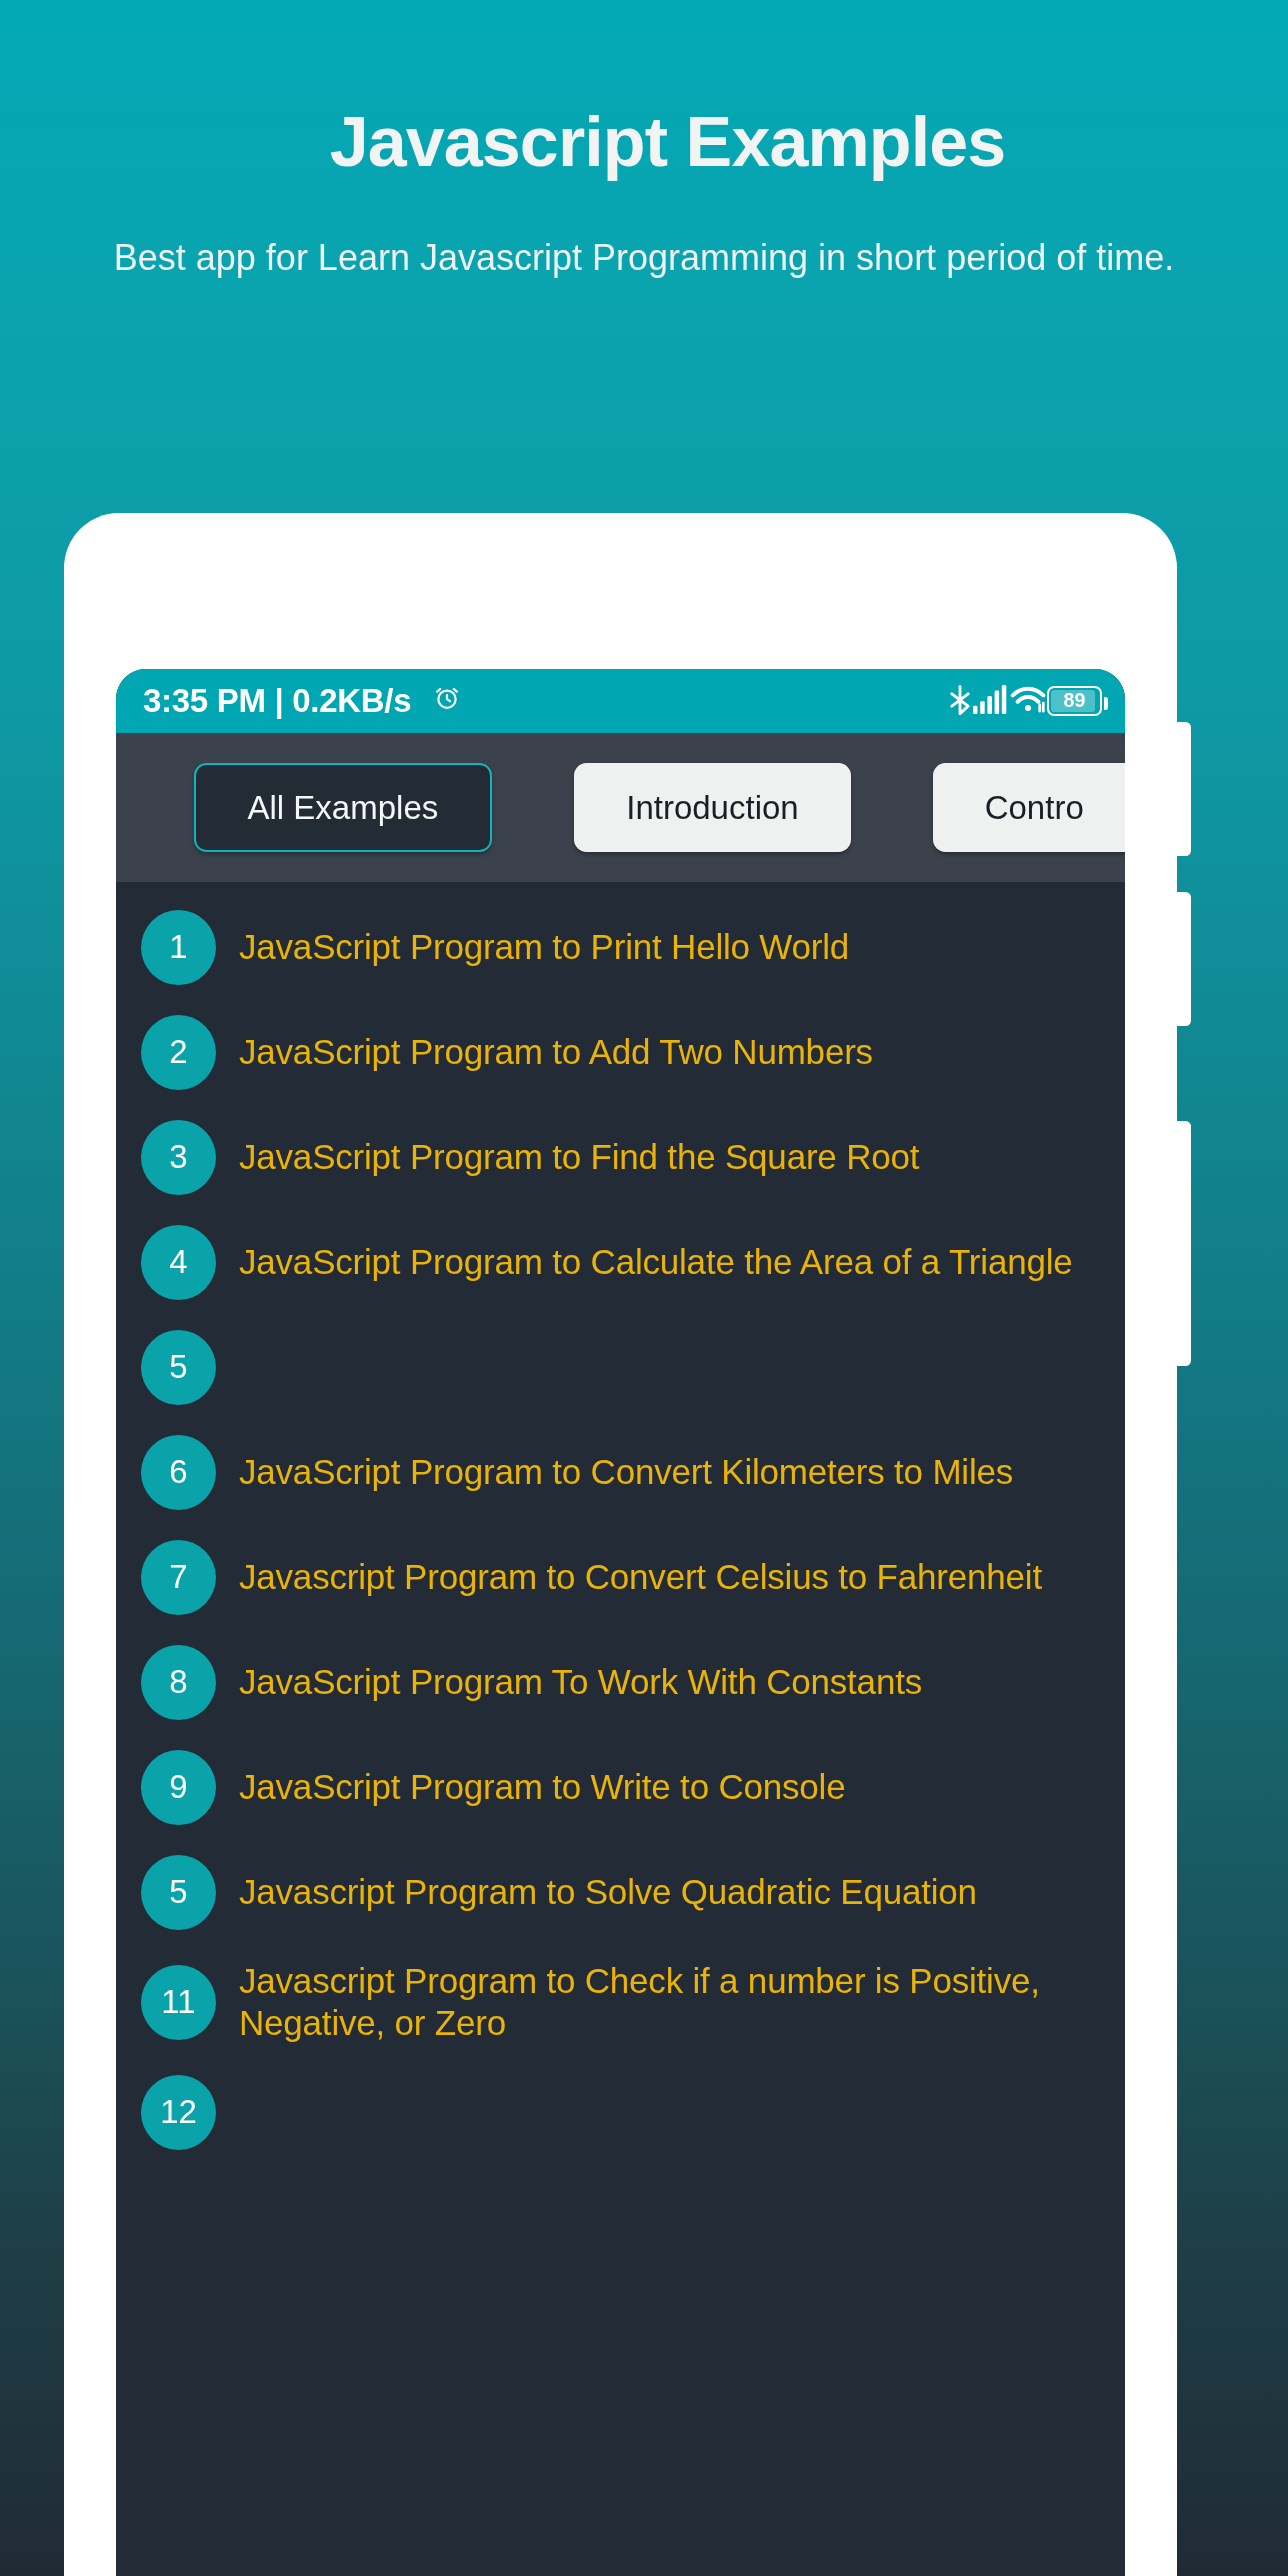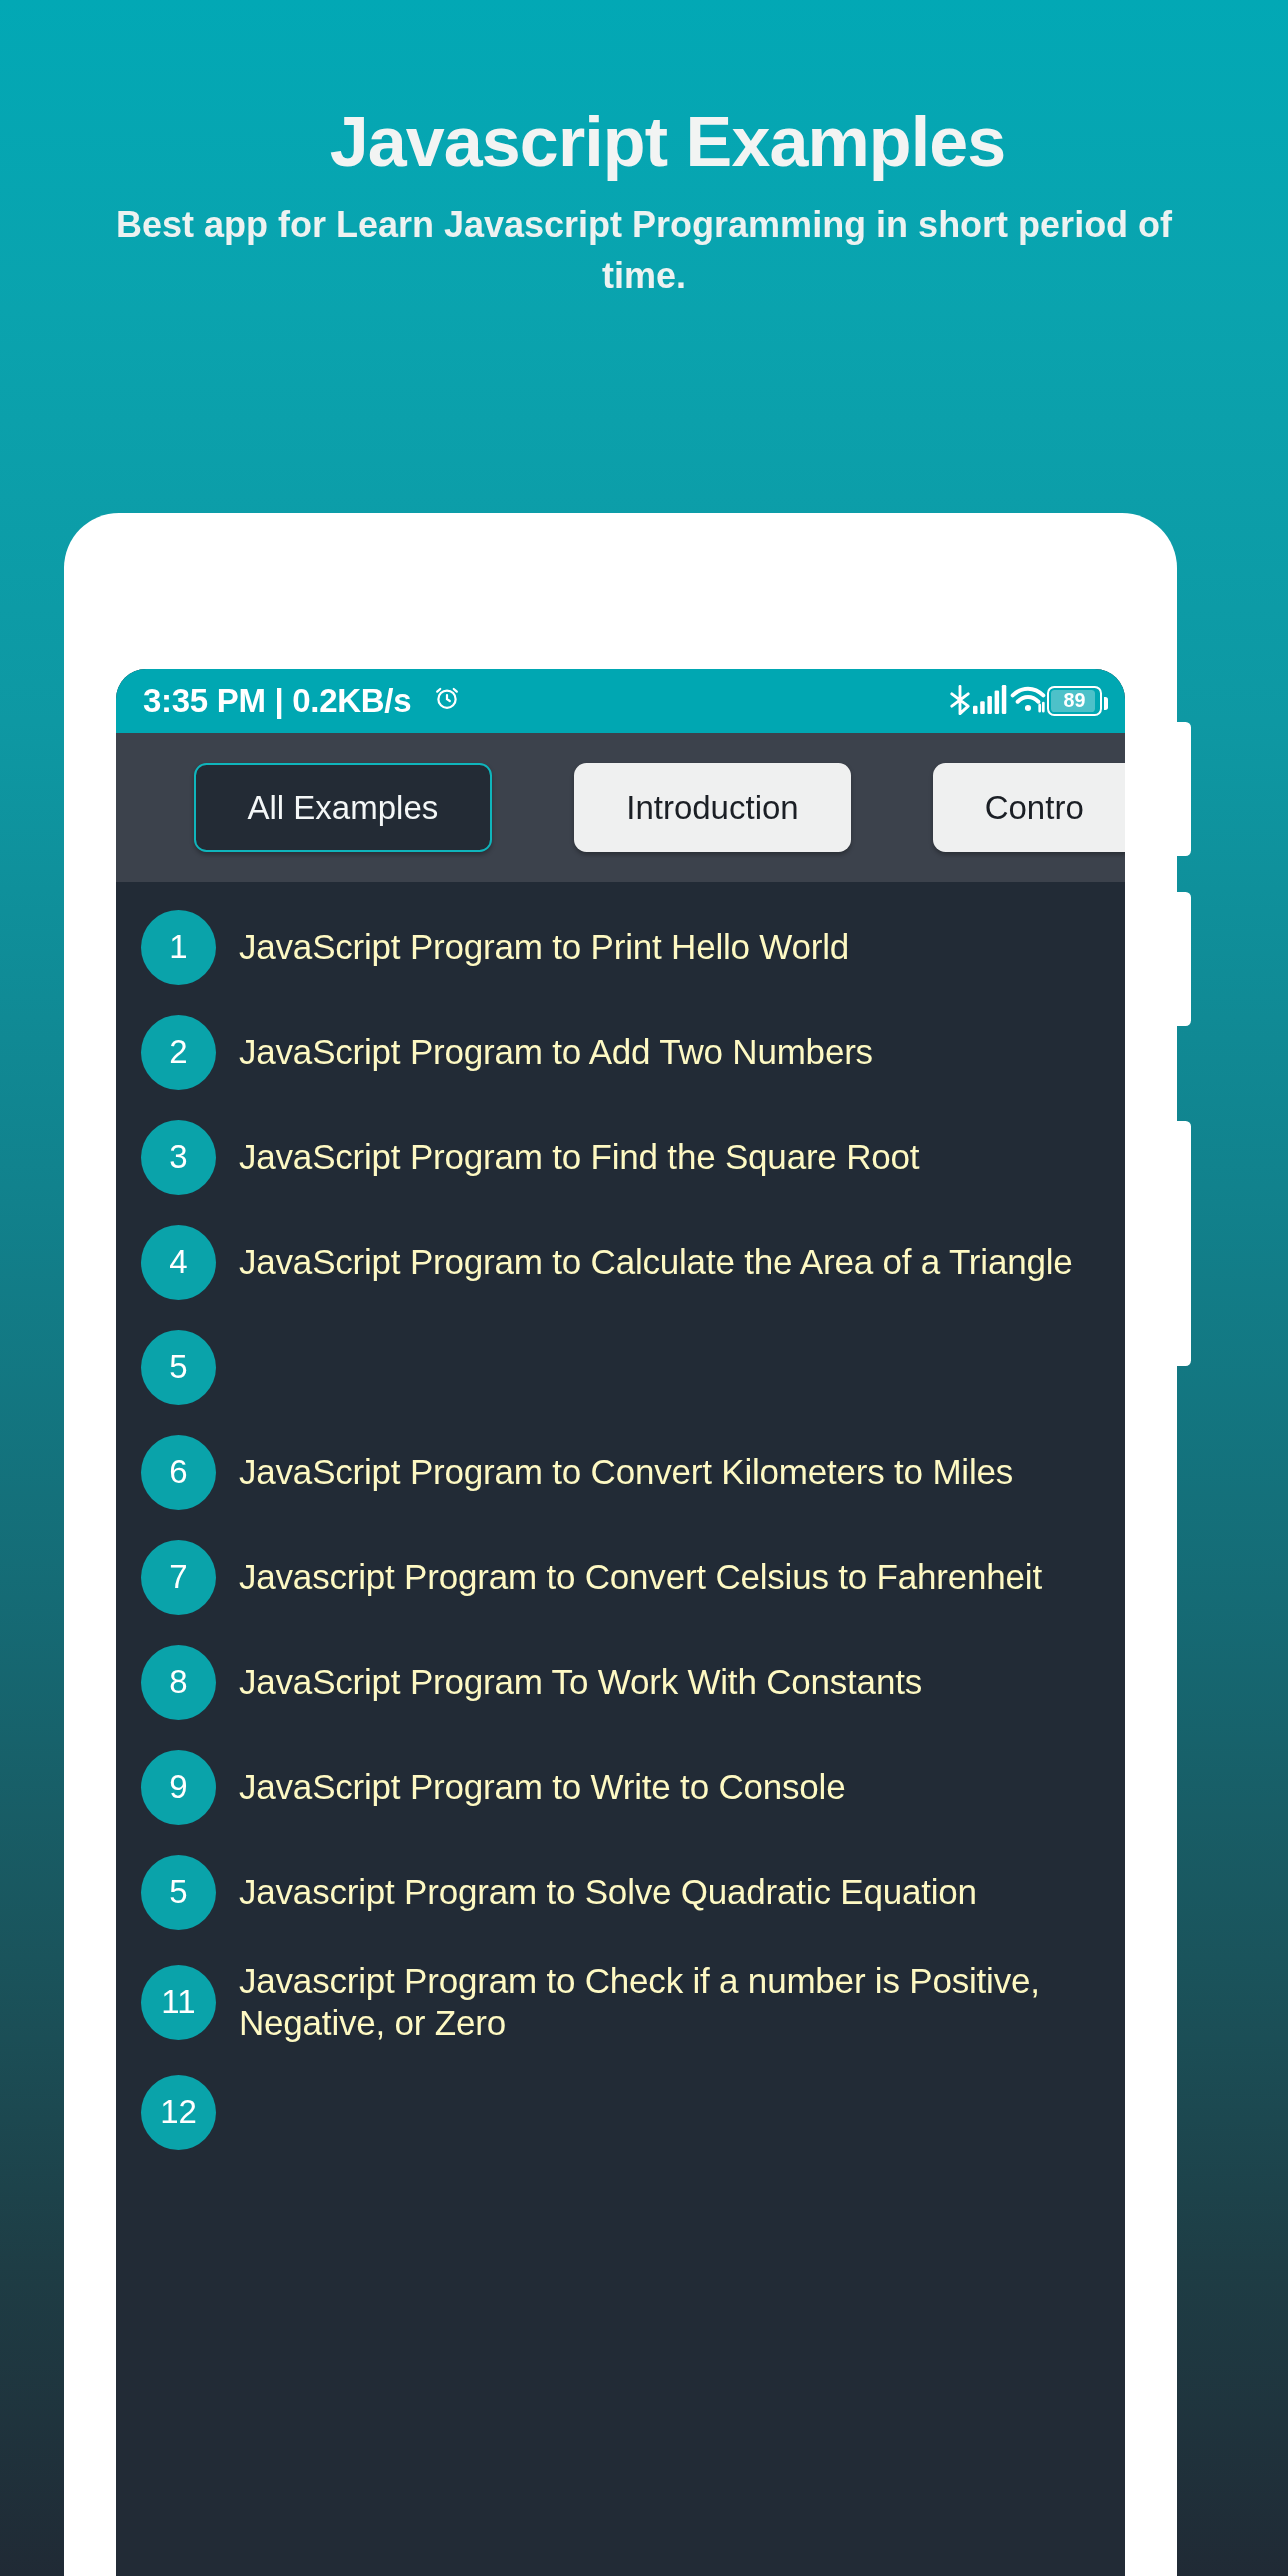--- a/index.html
+++ b/index.html
@@ -30,23 +30,23 @@
   }
   .promo-title {
     font-size:70px;
     font-weight:bold;
     color:#F2F4F3;
     letter-spacing:-0.9px;
     line-height:1.05;
     padding-left:47px;
   }
   .promo-sub {
-    margin-top:19px;
+    margin-top:52px;
     font-size:36px;
-    font-weight:bold;
+    font-weight:normal;
     color:#EDF2F1;
     line-height:1.42;
     padding:0 88px;
   }
 
   
   .phone-wrap {
     position:absolute;
     left:64px;
     top:513px;
@@ -186,21 +186,21 @@
     width:75px; height:75px;
     border-radius:50%;
     background:#0AA3AA;
     color:#FFFFFF;
     display:flex;
     align-items:center;
     justify-content:center;
     font-size:33px;
   }
   .row-label {
-    color:#fef9c3;
+    color:#eab308;
     font-size:35px;
     line-height:1.22;
     letter-spacing:-0.2px;
   }
 </style>
 </head>
 <body>
 
 <div class="promo">
   <div class="promo-title">Javascript Examples</div>

